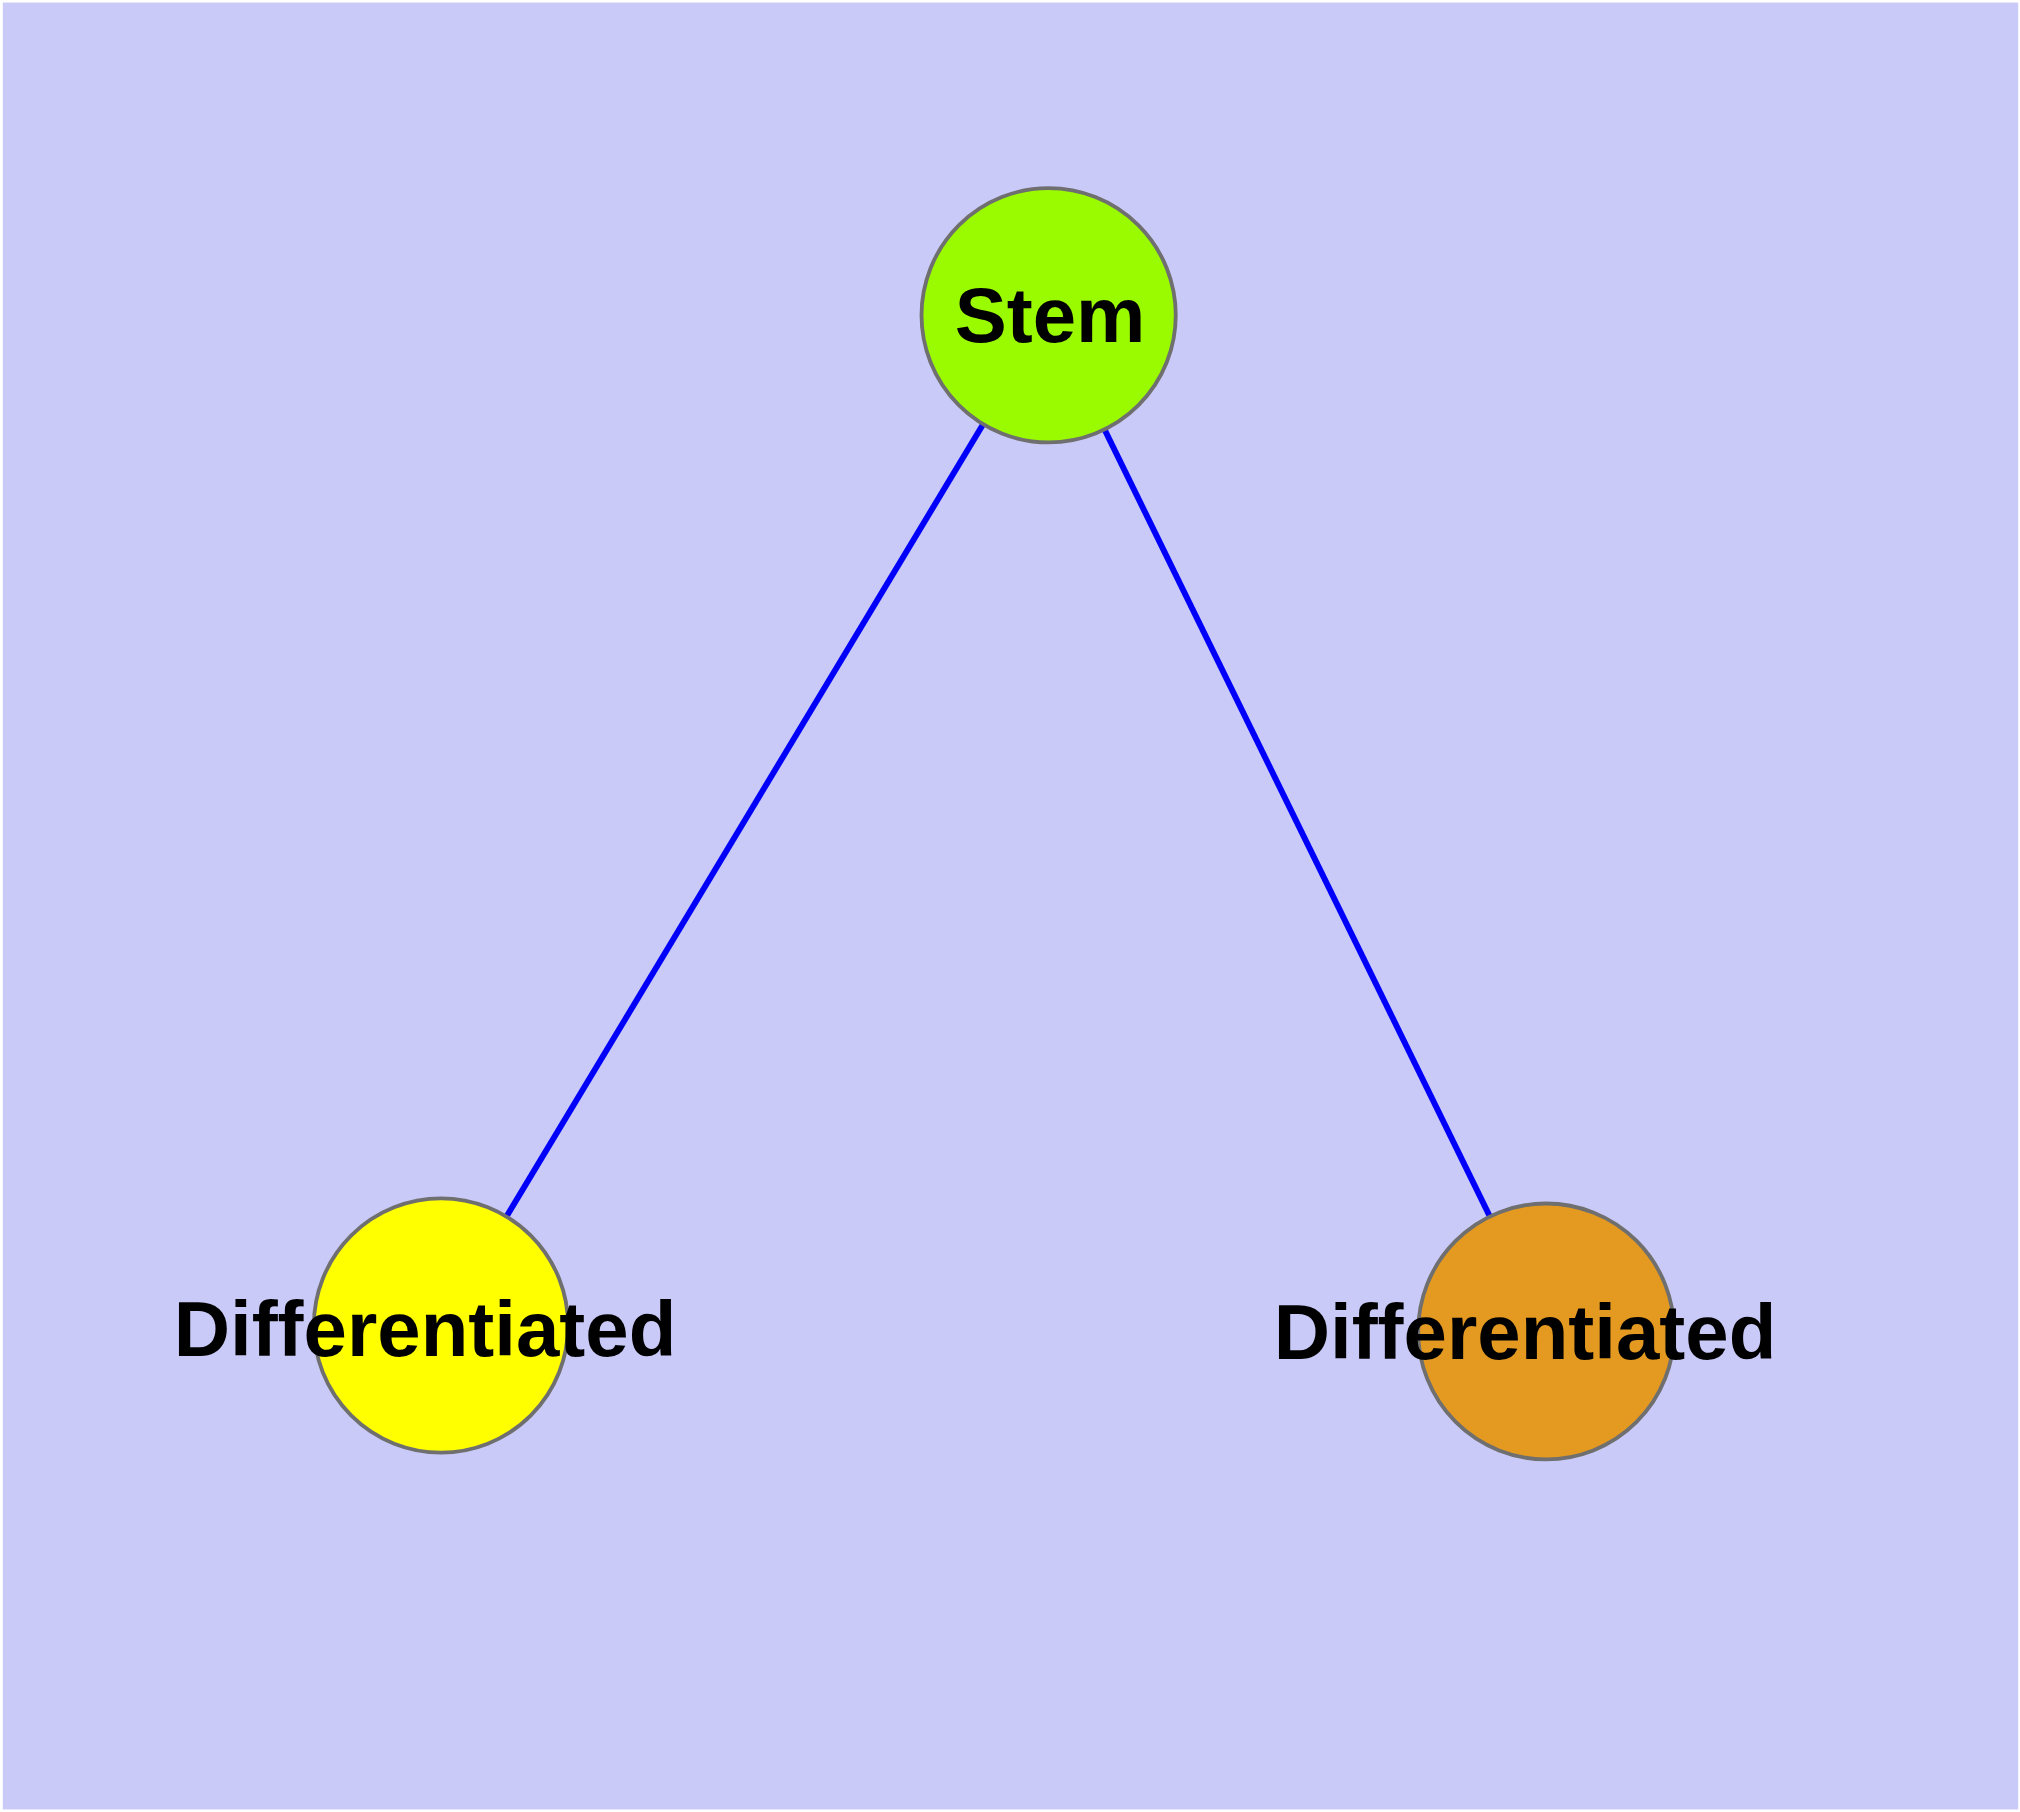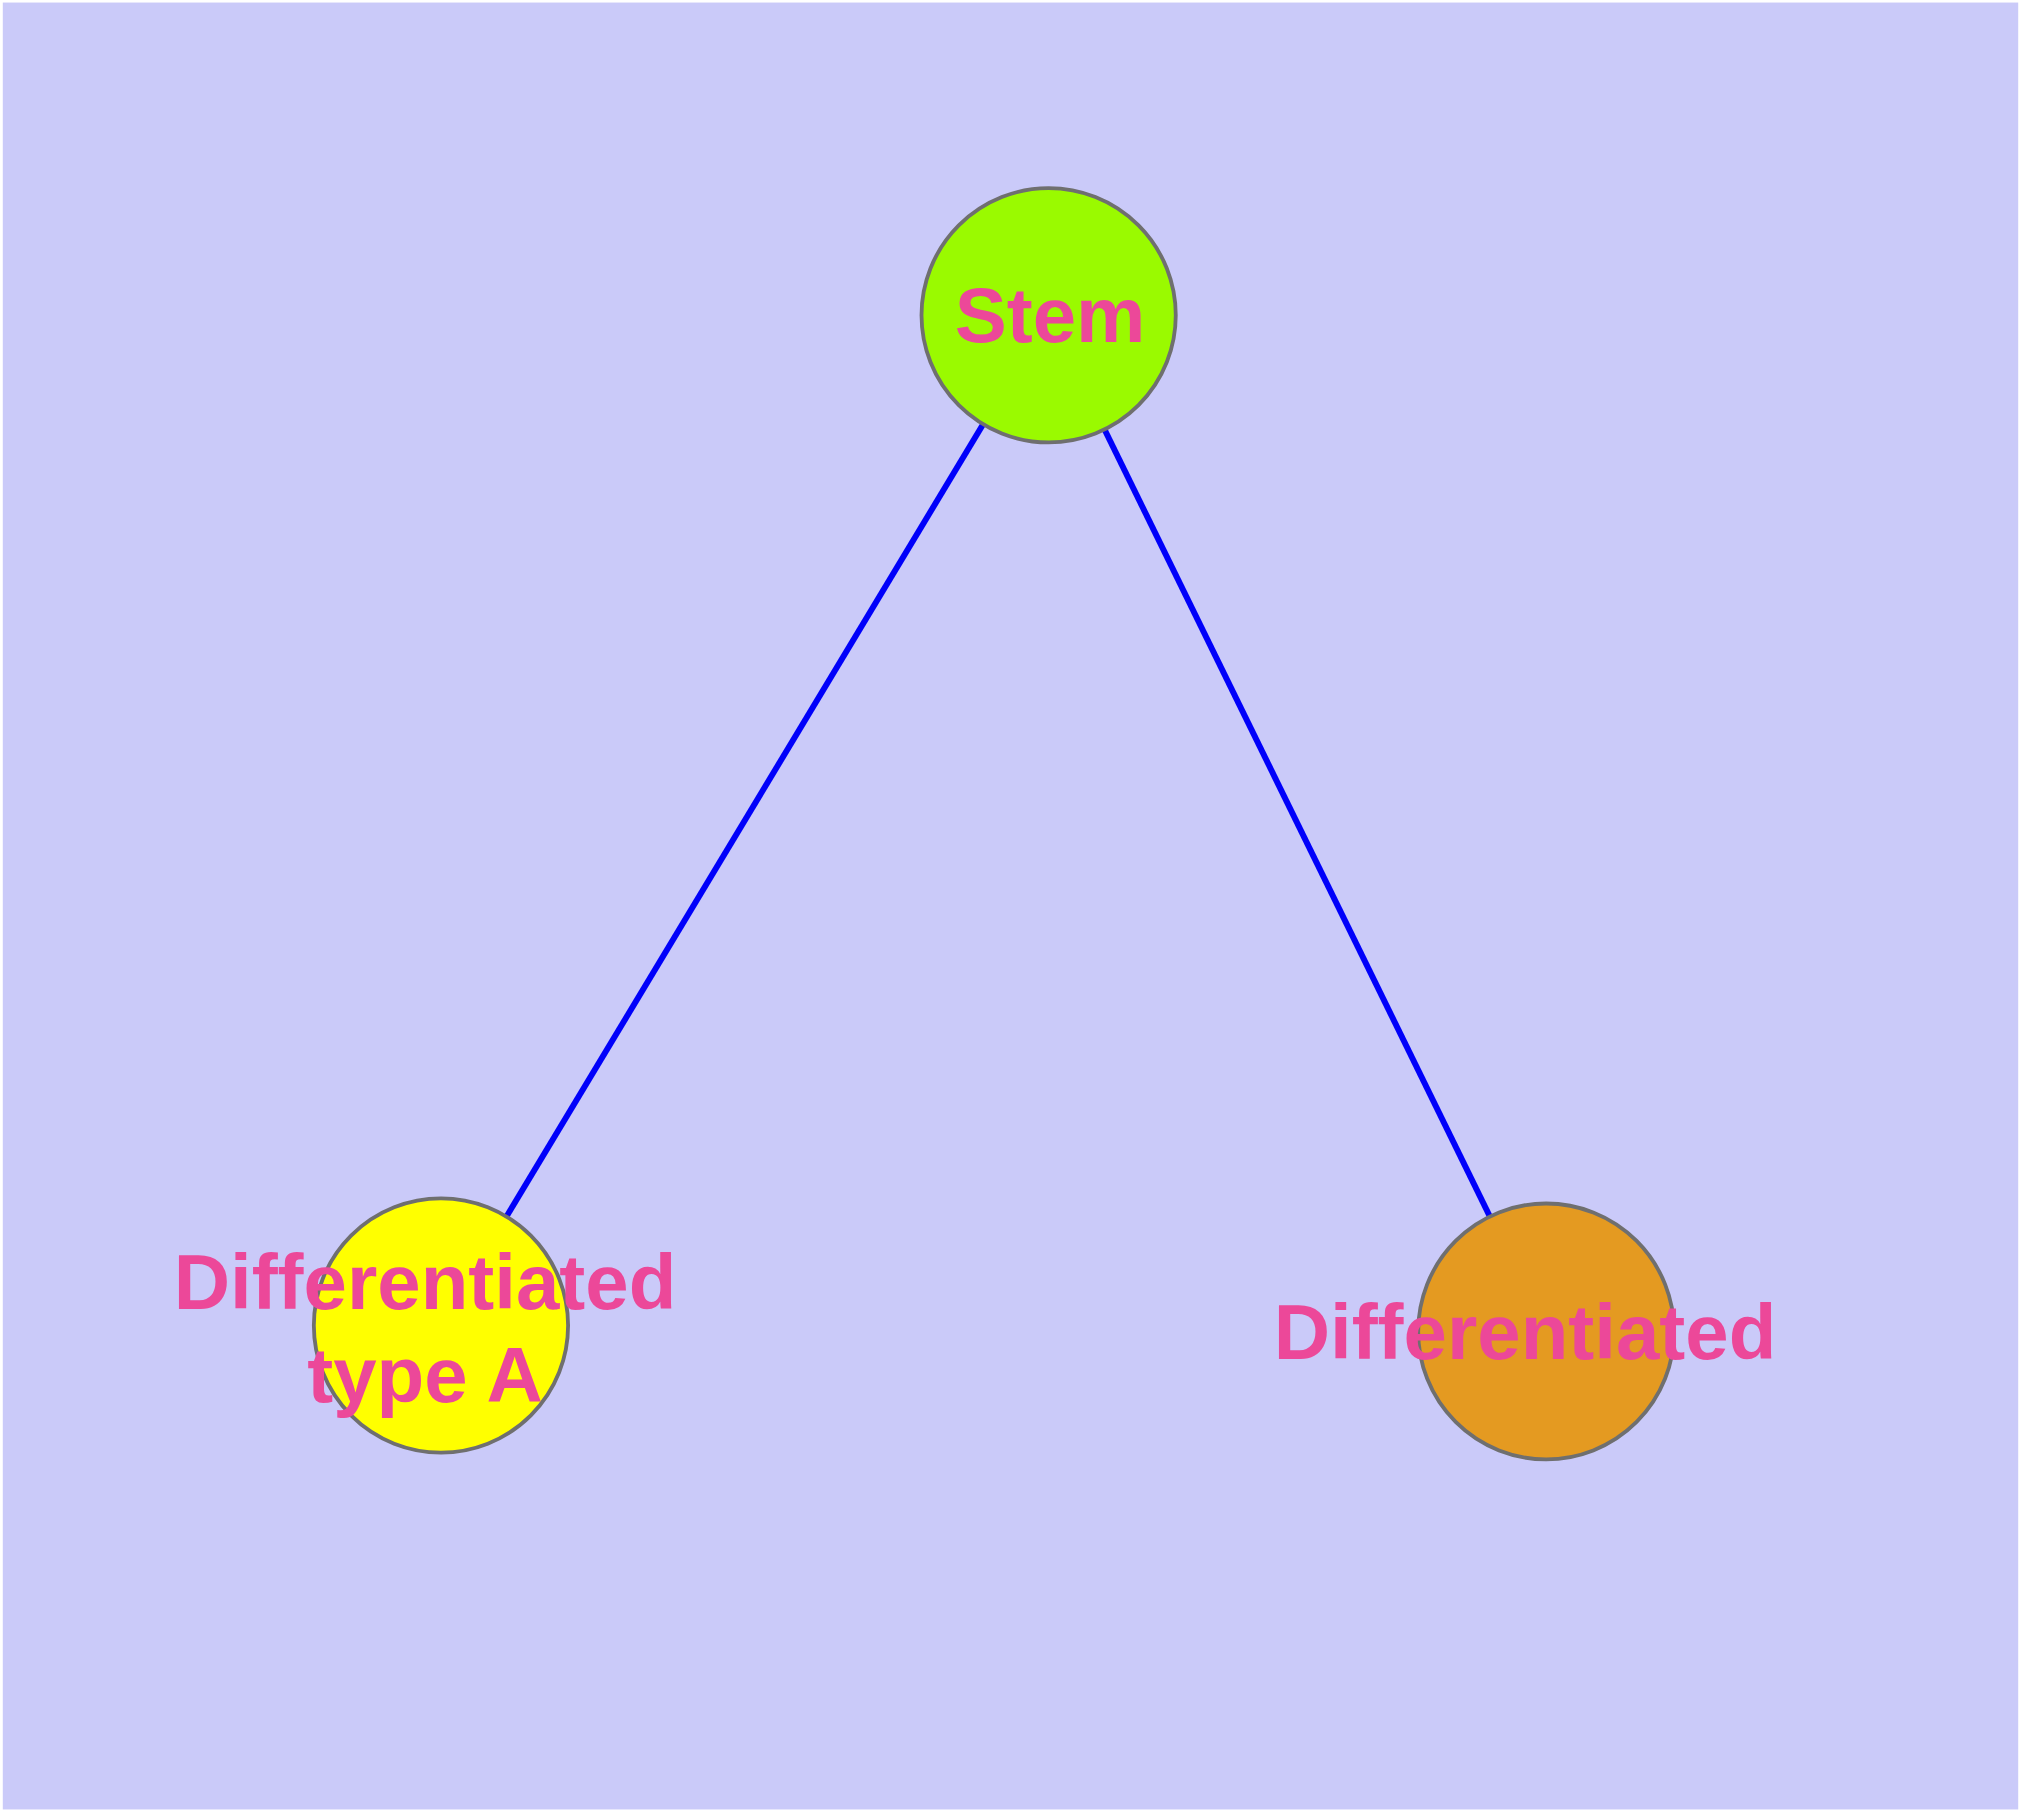--- a/index.html
+++ b/index.html
@@ -27,21 +27,21 @@
     stroke-width: 7;
     stroke-linecap: butt;
   }
   .node-circle {
     stroke-width: 4.5;
   }
   .node-label {
     position: absolute;
     transform: translate(-50%, -50%);
     text-align: center;
-    color: #ec4899;
+    color: #000000;
     font-weight: 700;
     font-size: 78px;
     line-height: 93px;
     white-space: nowrap;
     pointer-events: none;
   }
   .node-label span { display: block; }
 </style>
 </head>
 <body>
@@ -59,21 +59,20 @@
     <circle class="node-circle" cx="520" cy="1564" r="150" fill="#FFFF00" stroke="#6F6F6F"></circle>
     <circle class="node-circle" cx="1824" cy="1571" r="151" fill="#E49A21" stroke="#6F6F6F"></circle>
   </svg>
 
   <div class="node-label" style="left:1050px; top:315px;">
     <span>Stem</span>
   </div>
 
   <div class="node-label" style="left:425px; top:1329px;">
     <span>Differentiated</span>
-    <span>type A</span>
   </div>
 
   <div class="node-label" style="left:1525px; top:1332px;">
     <span>Differentiated</span>
   </div>
 
 </div>
 
 
 </body></html>

